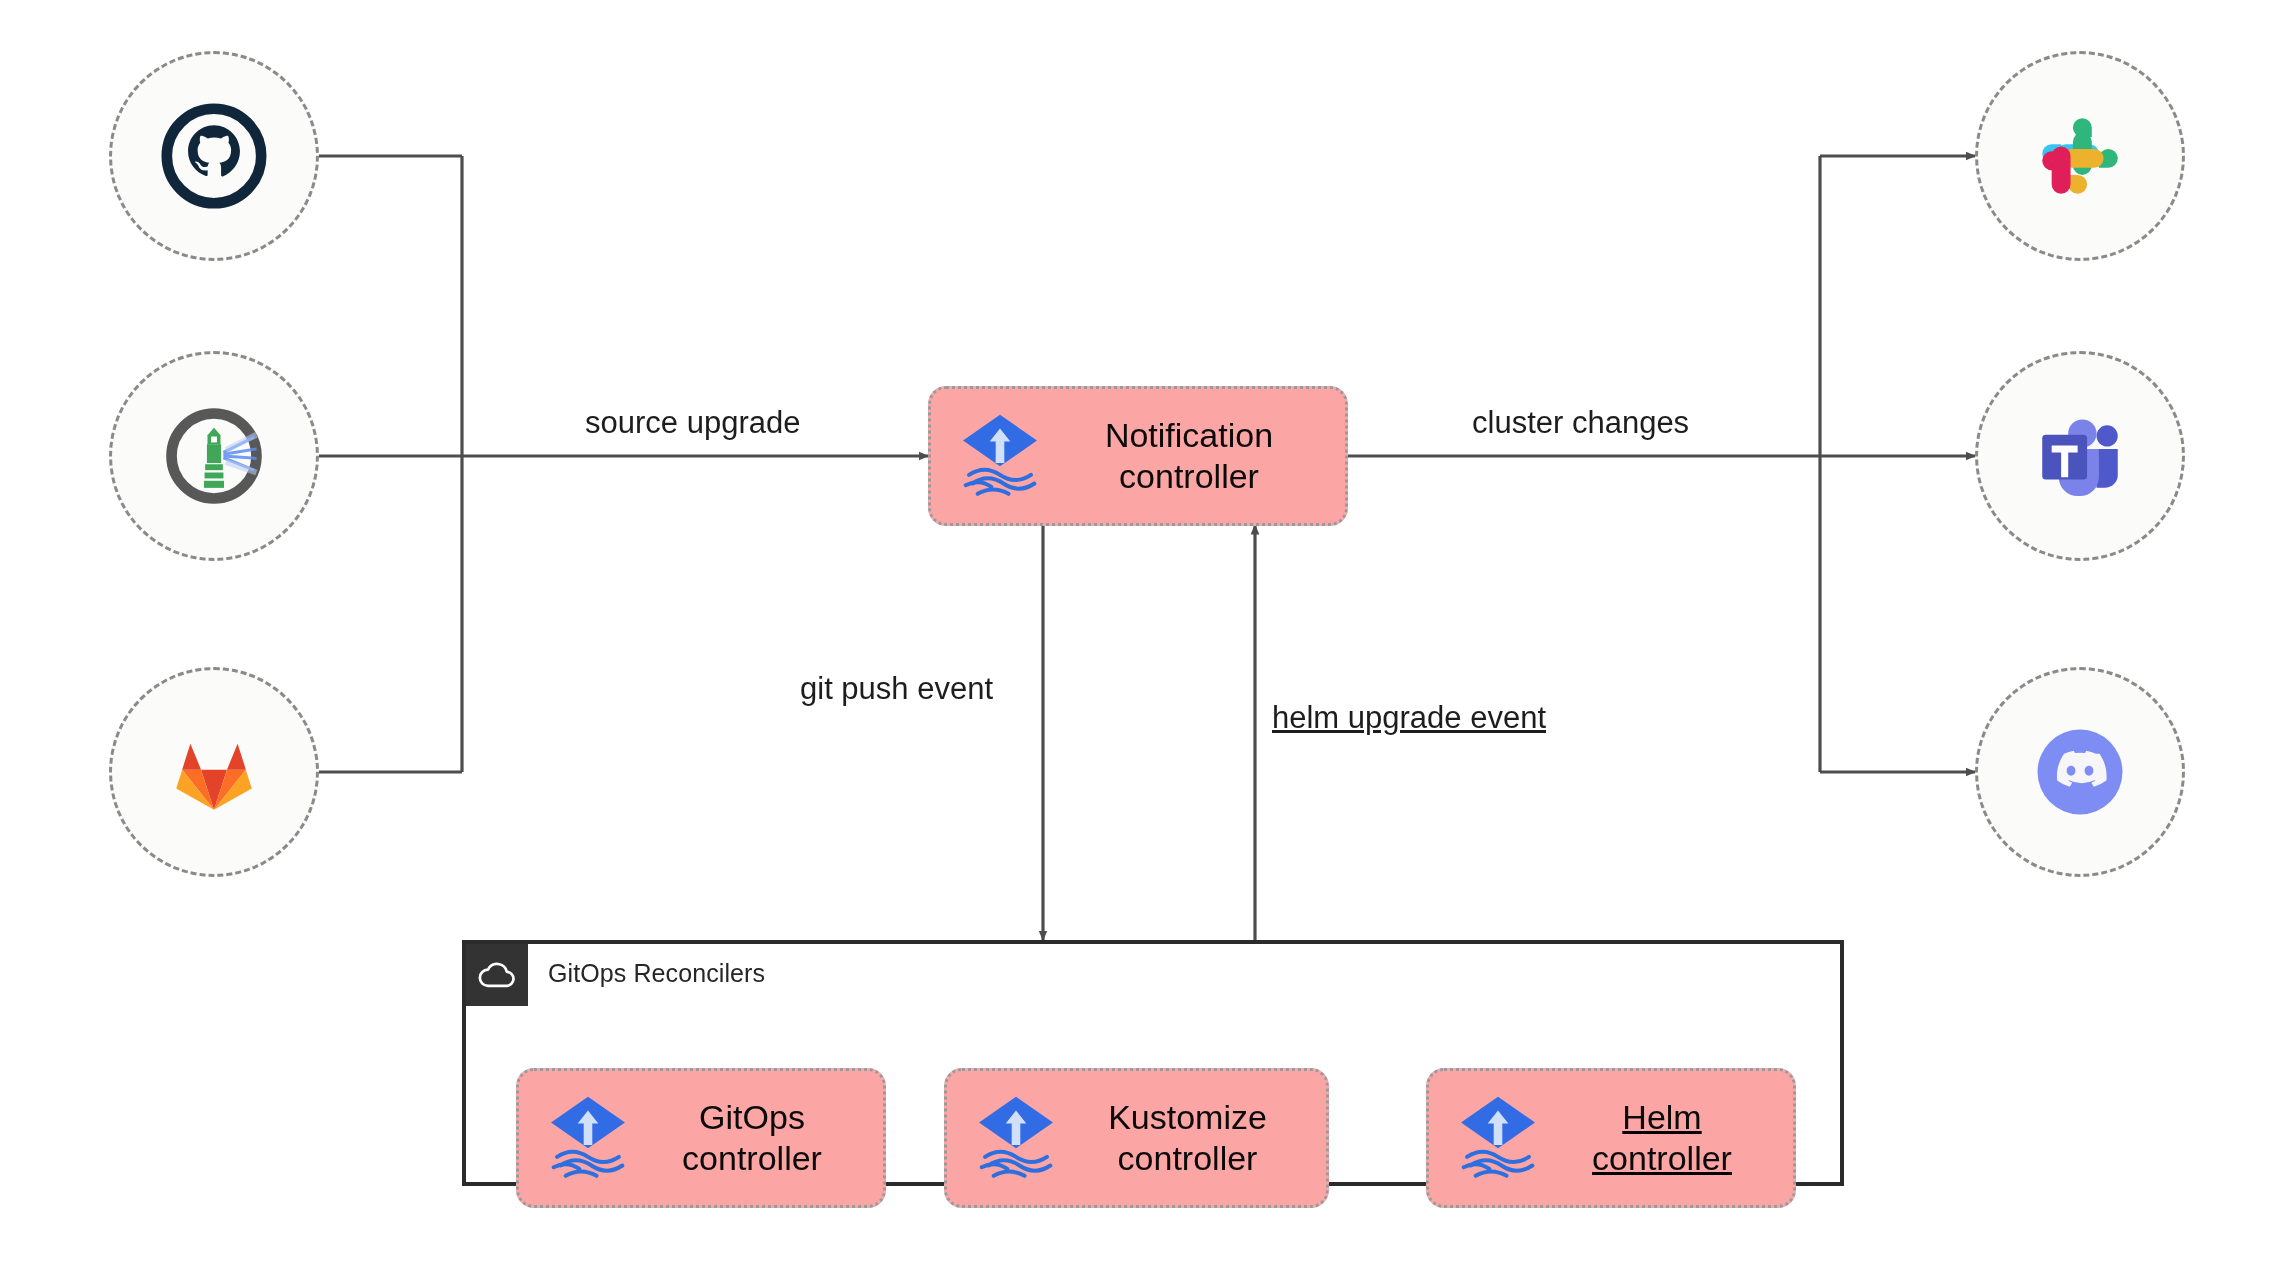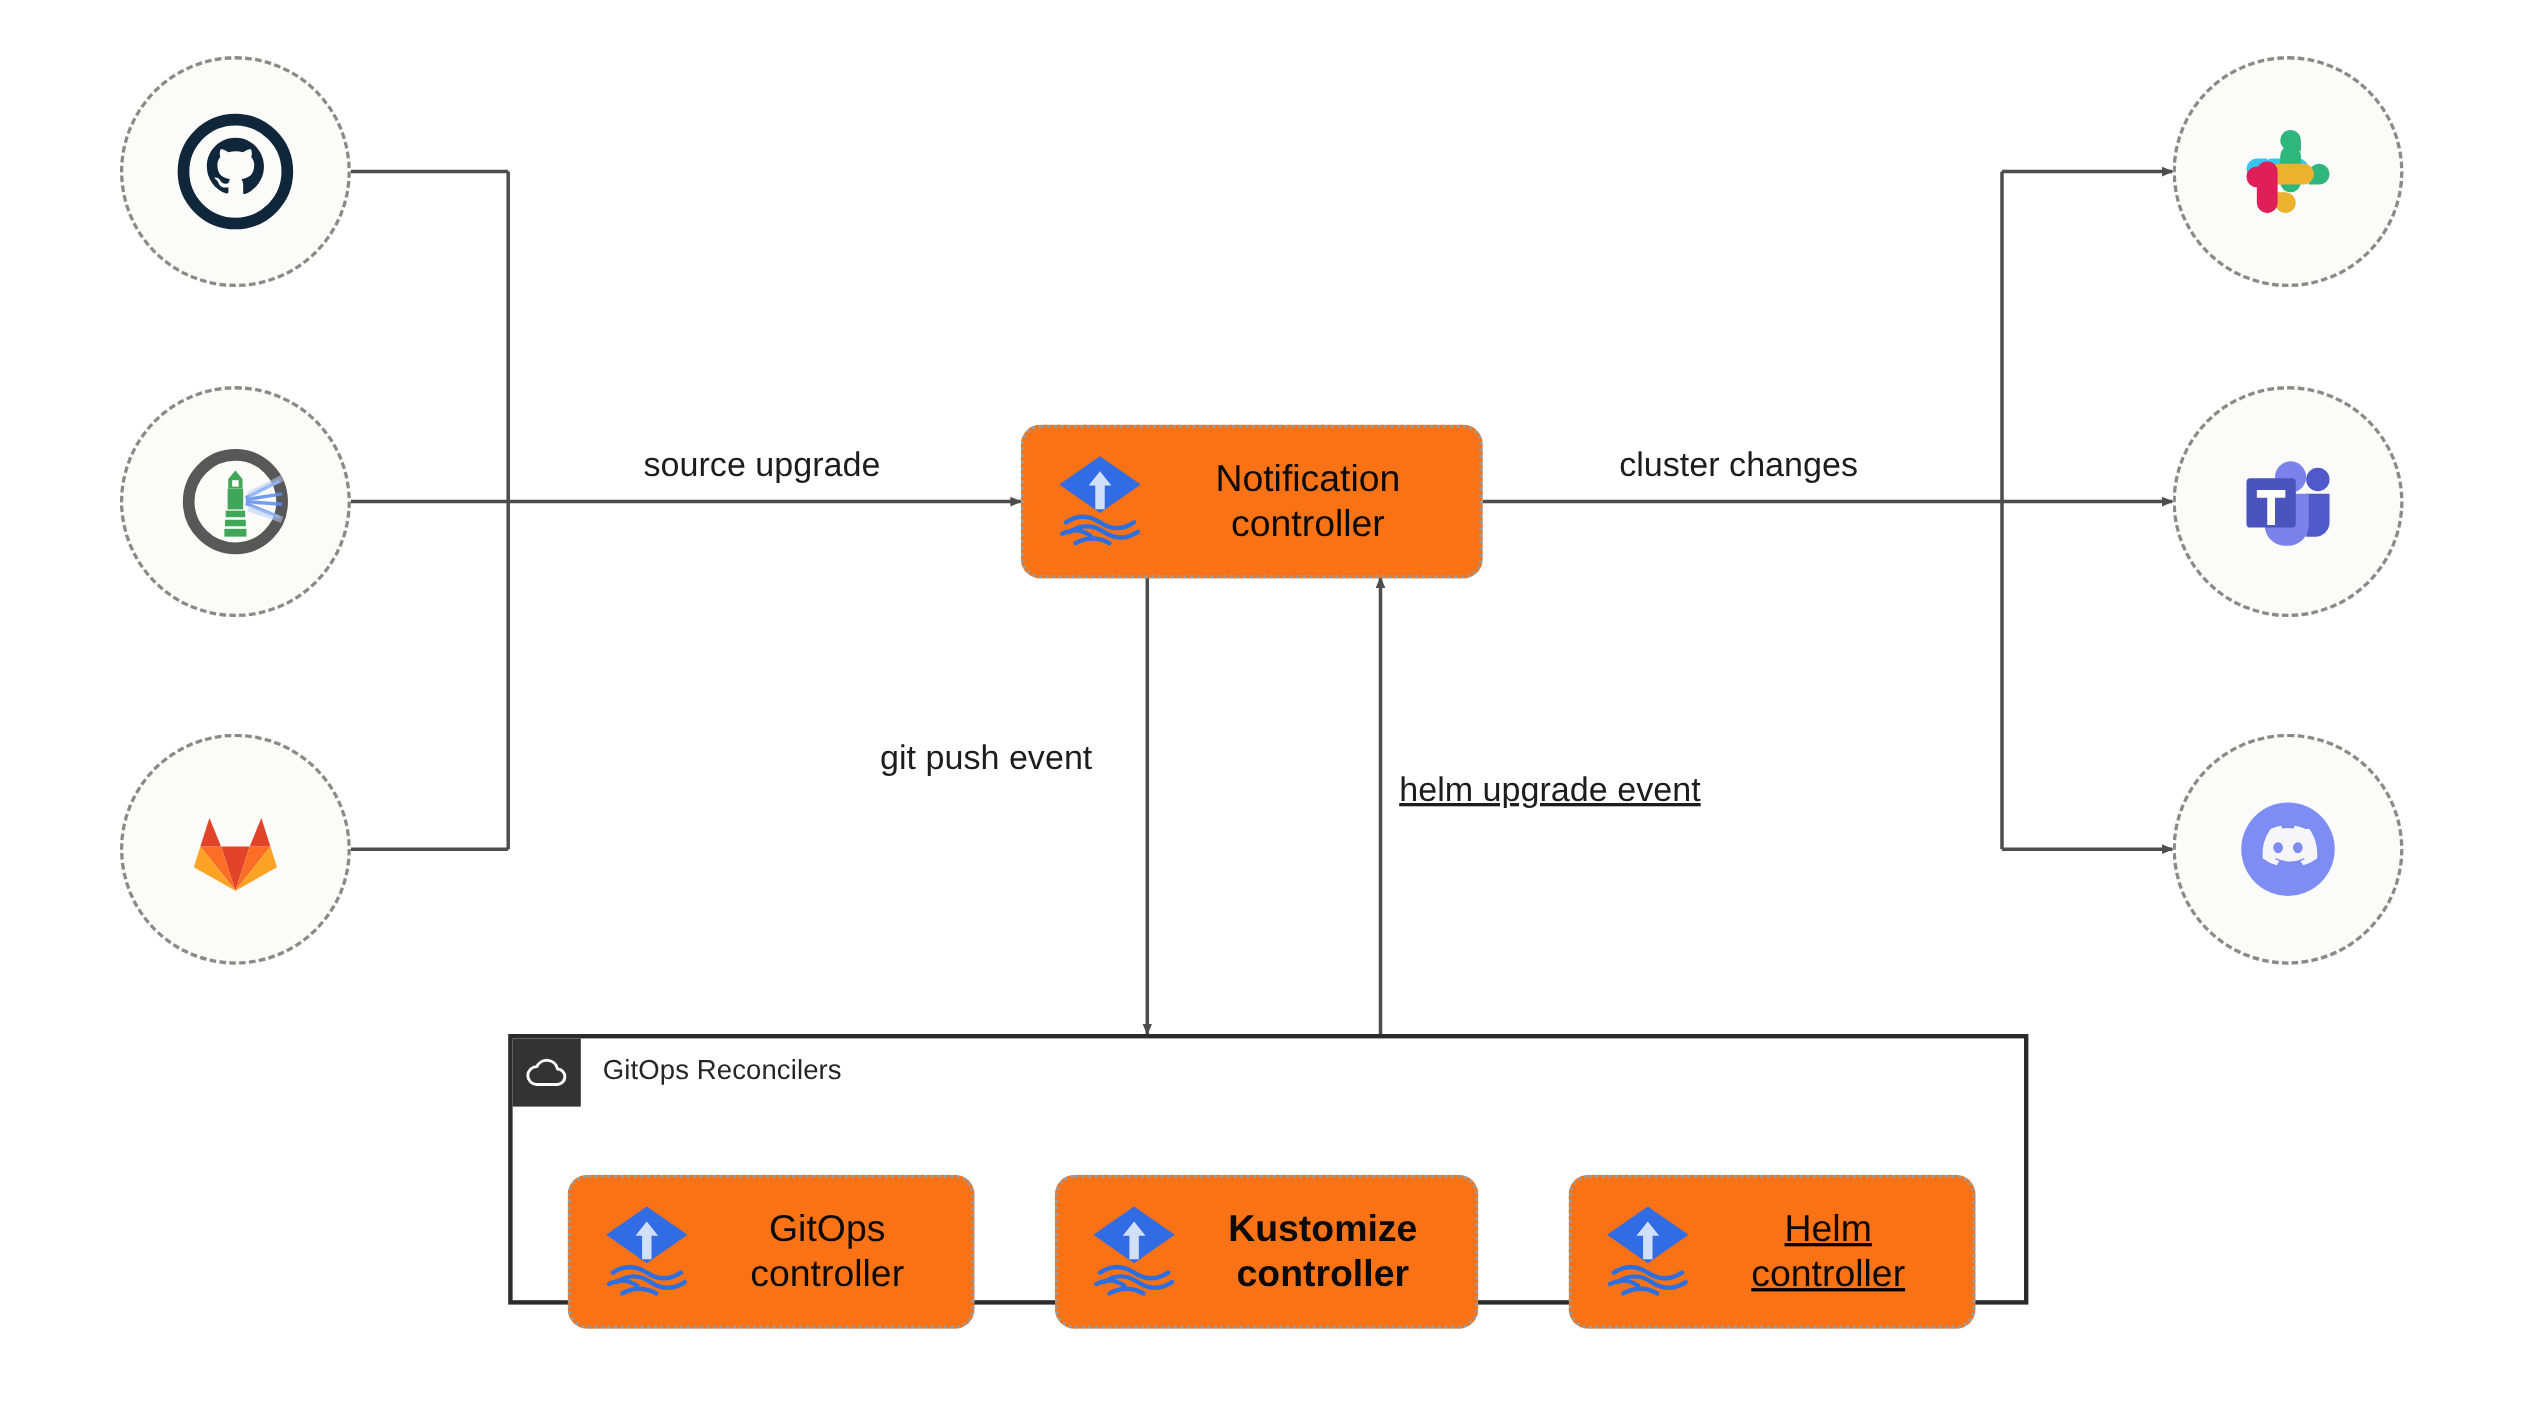--- a/index.html
+++ b/index.html
@@ -41,21 +41,21 @@
   }
   .circle-node .glyph {
     width: 118px;
     height: 118px;
     display: block;
   }
 
   
   .ctrl-box {
     position: absolute;
-    background: #f97316;
+    background: #fca5a5;
     border: 3px dotted #9a9a9a;
     border-radius: 18px;
     box-sizing: border-box;
     display: flex;
     flex-direction: row;
     align-items: center;
     justify-content: flex-start;
   }
   .ctrl-box .flux-logo {
     width: 86px;
@@ -264,21 +264,21 @@
           <path d="M14 74 Q32 62 50 74 Q68 86 86 74"></path>
           <path d="M18 84 Q36 72 54 84 Q72 96 90 84"></path>
           <path d="M10 86 Q26 78 40 88"></path>
           <path d="M24 96 Q42 86 60 96"></path>
         </g>
       </svg>
       <div class="ctrl-label">GitOps
 controller</div>
     </div>
 
-    <div class="ctrl-box" style="left:493px; top:124px; width:385px; height:140px;font-weight:bold;">
+    <div class="ctrl-box" style="left:478px; top:124px; width:385px; height:140px;">
       <svg class="flux-logo" viewBox="0 0 100 104">
         <path d="M50 4 L93 34 L50 64 L7 34 Z" fill="#326ce5"></path>
         <path d="M50 20 L62 35 L55 35 L55 60 L45 60 L45 35 L38 35 Z" fill="#cfe0f8"></path>
         <g stroke="#2e6fe0" stroke-width="4.6" stroke-linecap="round" fill="none">
           <path d="M14 74 Q32 62 50 74 Q68 86 86 74"></path>
           <path d="M18 84 Q36 72 54 84 Q72 96 90 84"></path>
           <path d="M10 86 Q26 78 40 88"></path>
           <path d="M24 96 Q42 86 60 96"></path>
         </g>
       </svg>

